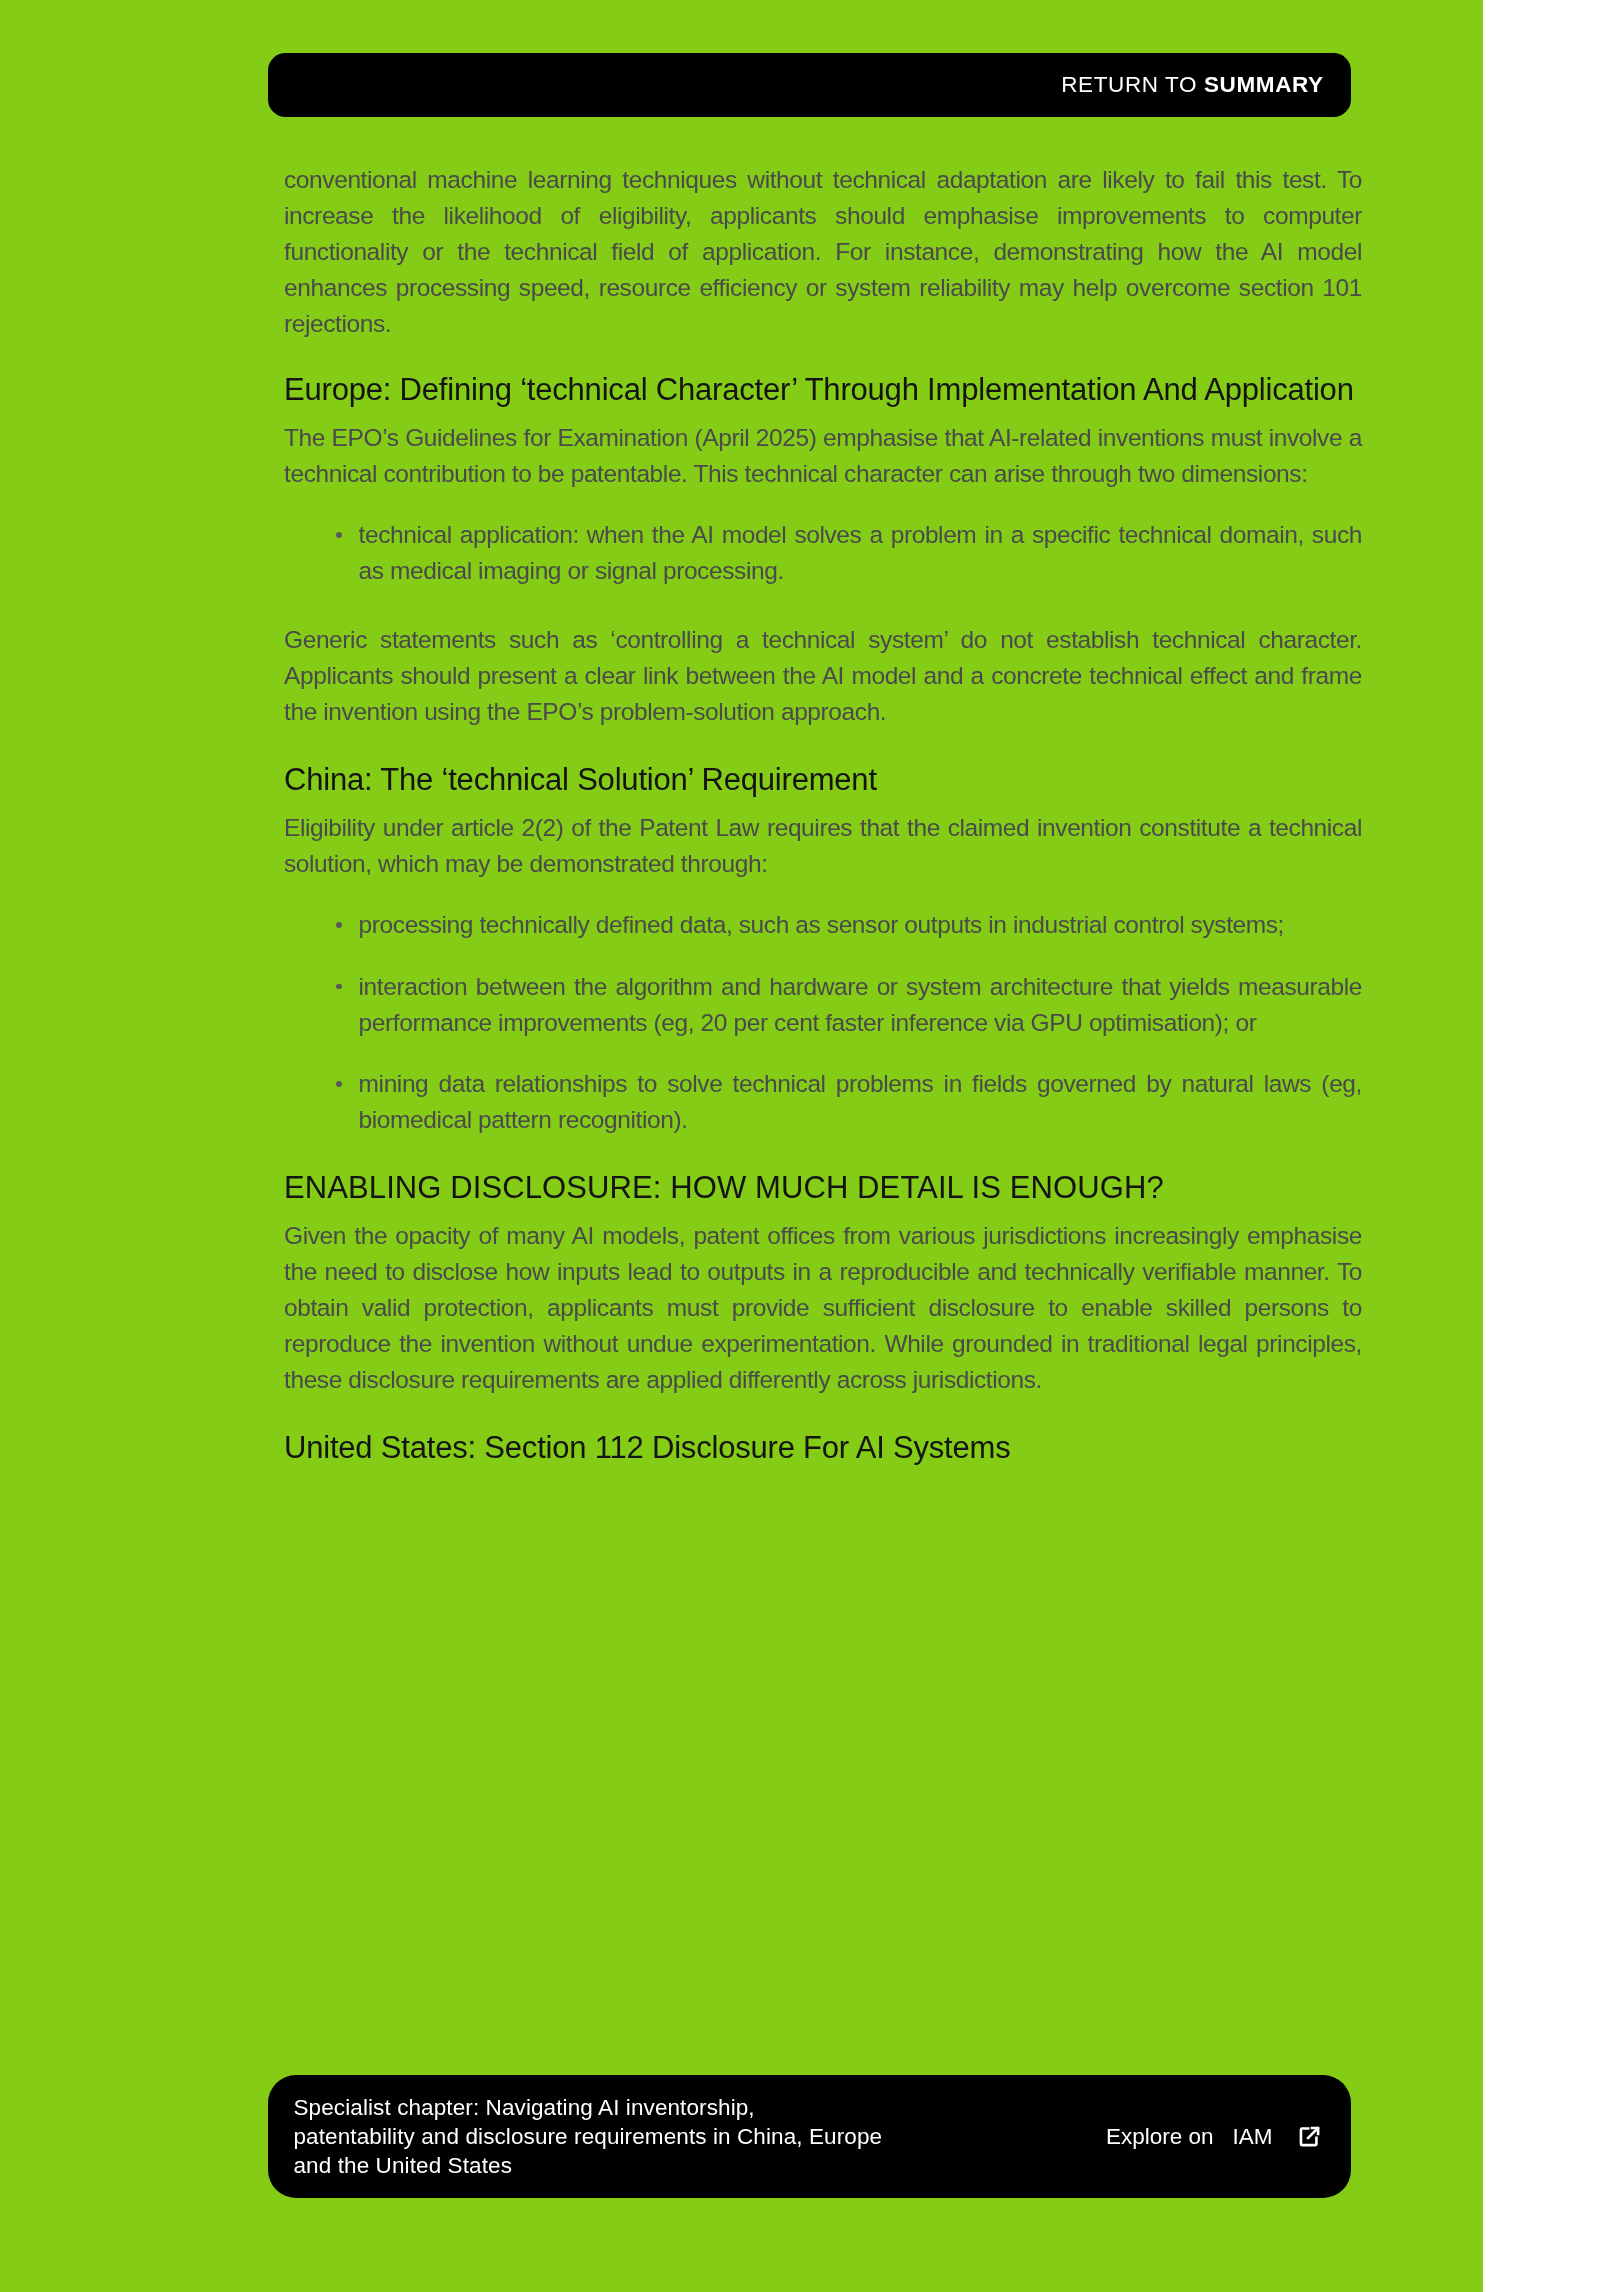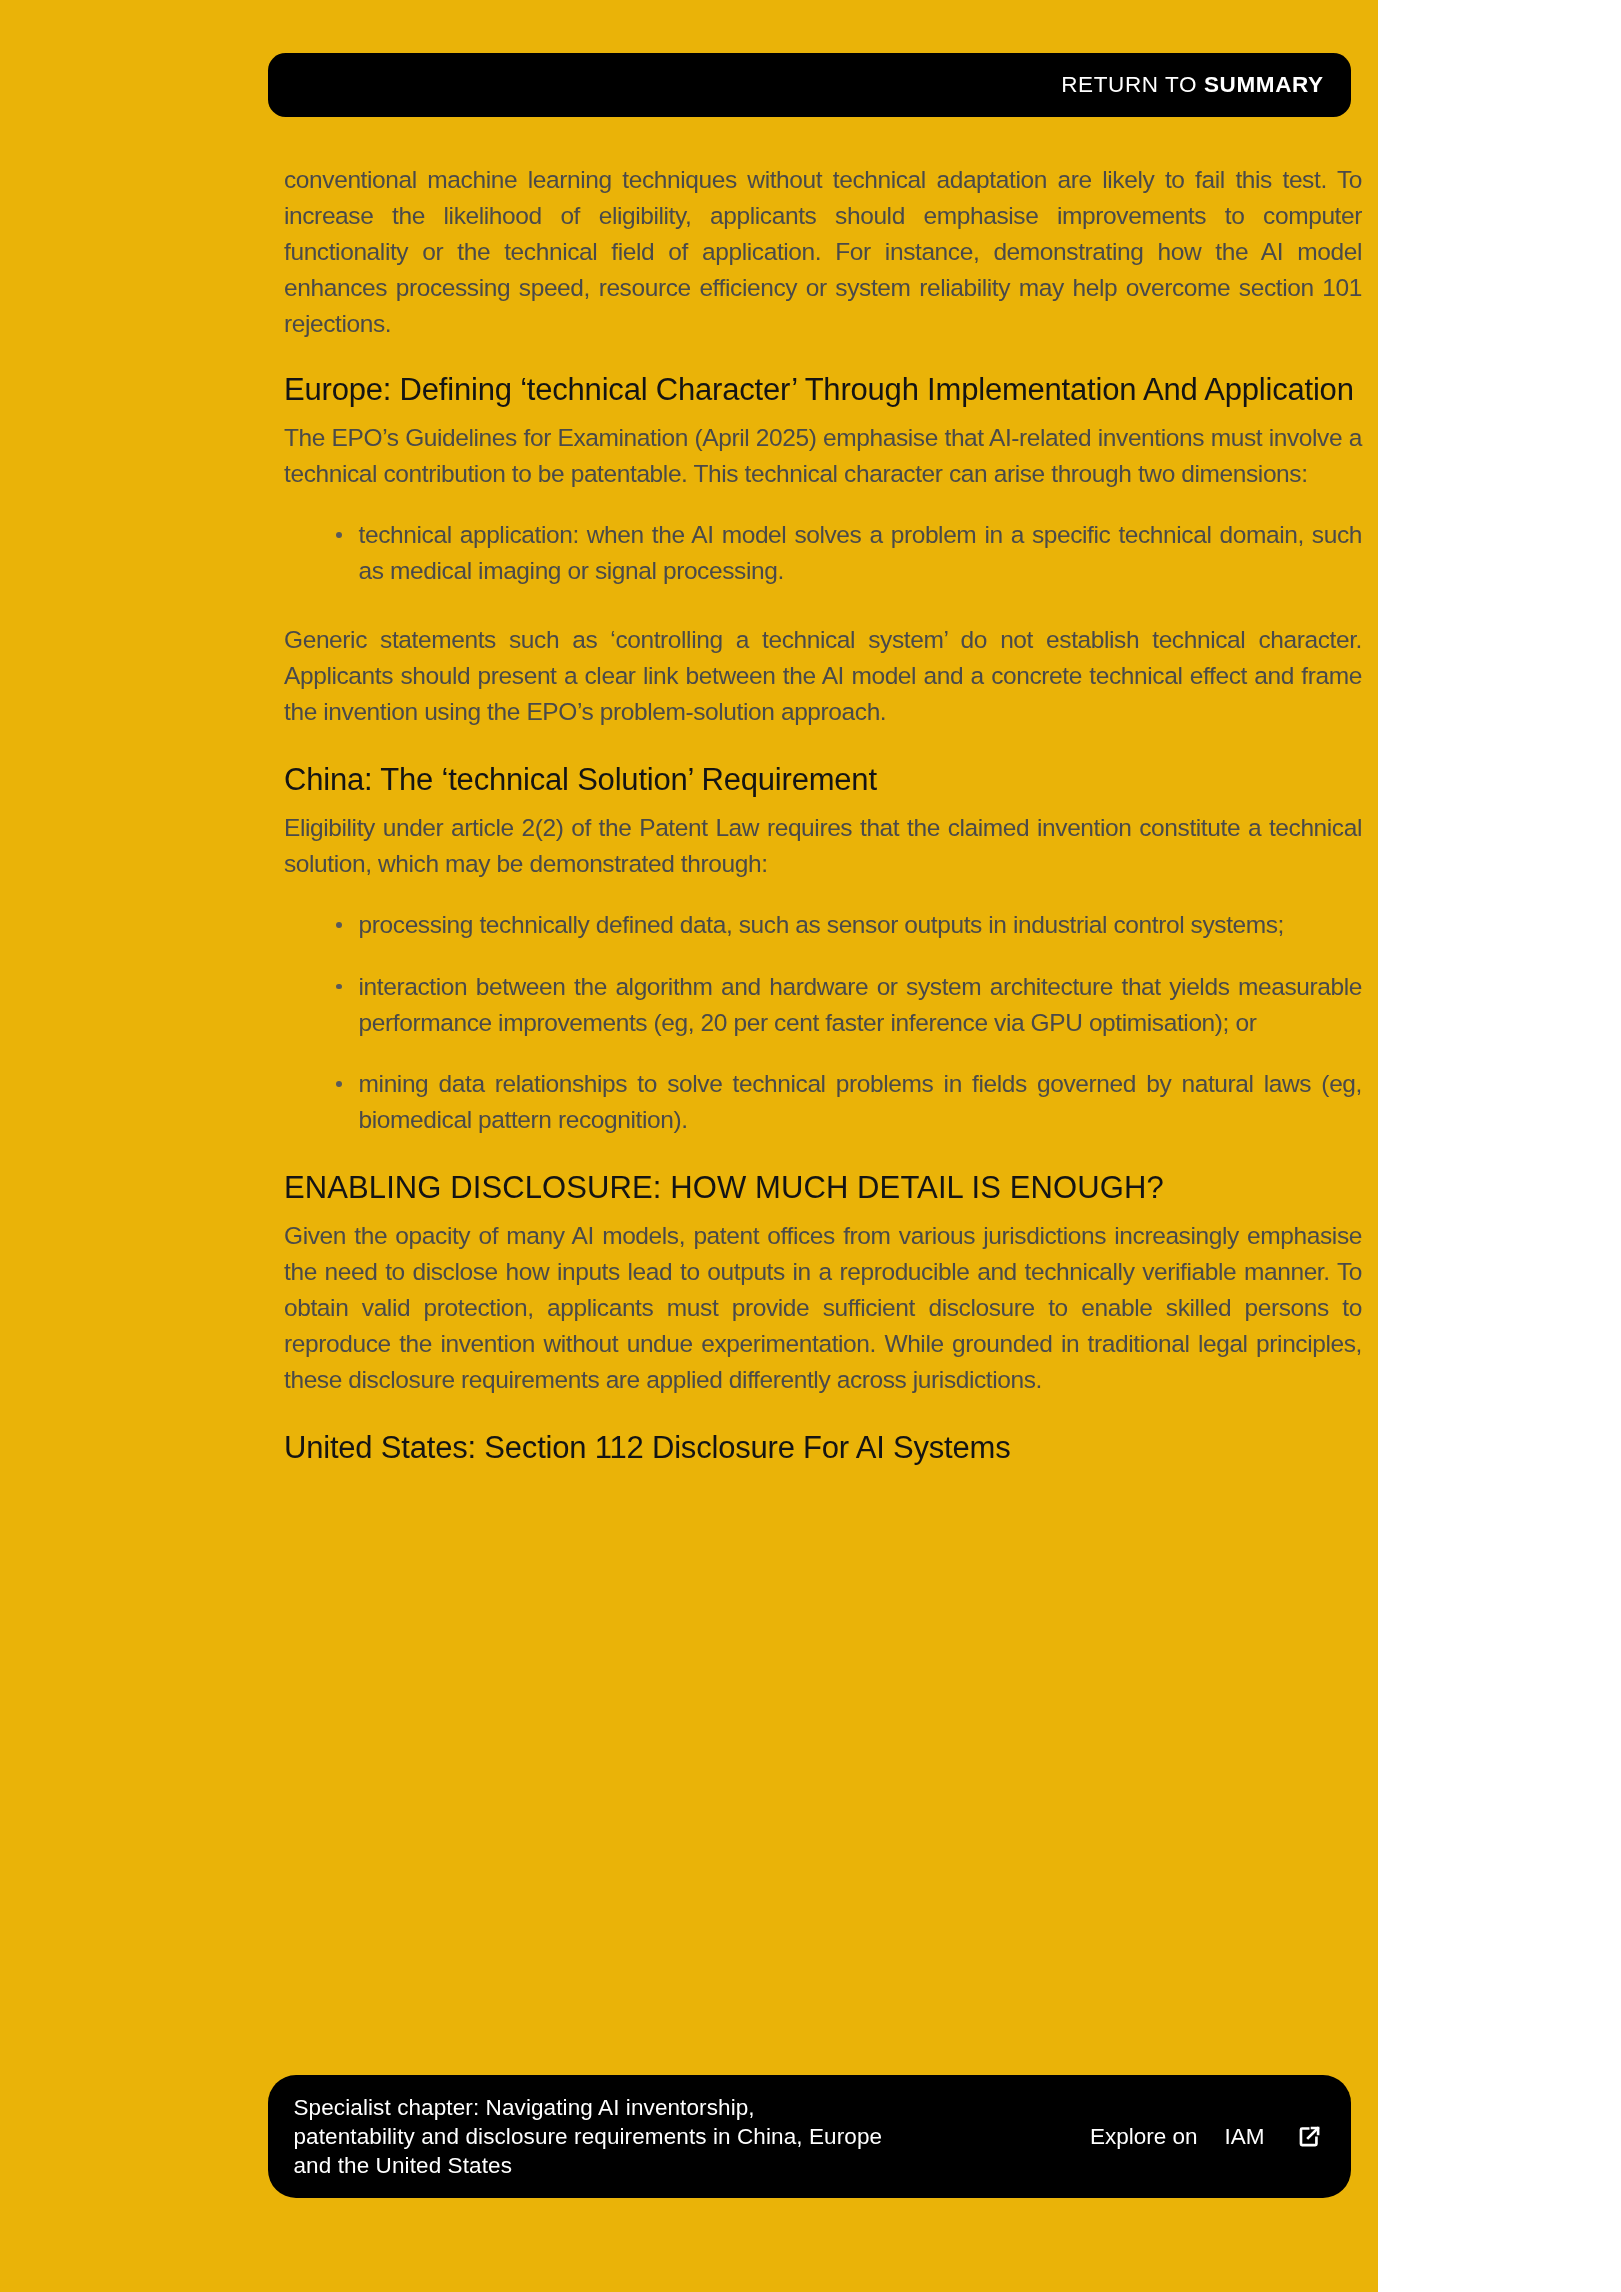--- a/index.html
+++ b/index.html
@@ -1,20 +1,20 @@
 <!DOCTYPE html>
 <html><head>
 <meta charset="utf-8">
 <style>
   html, body { margin: 0; padding: 0; background: #ffffff; }
   .page {
     position: relative;
-    width: 1378px;
+    width: 1483px;
     height: 2293px;
-    background: #eab308;
+    background: #84cc16;
     font-family: "Liberation Sans", "DejaVu Sans", sans-serif;
     overflow: hidden;
   }
   
   .header-bar {
     position: absolute;
     left: 268px; top: 53px;
     width: 1083px; height: 64px;
     background: #000000;
     border-radius: 17.6px;
@@ -103,21 +103,21 @@
   .footer-chapter {
     color: #ffffff;
     font-size: 22.5px;
     line-height: 29px;
     font-weight: 400;
     letter-spacing: 0.1px;
   }
   .footer-explore {
     display: flex;
     align-items: center;
-    gap: 25px;
+    gap: 17px;
     color: #ffffff;
     font-size: 22.5px;
     white-space: nowrap;
     cursor: pointer;
   }
   .footer-explore .regular { font-weight: 400; }
   .footer-explore .bold { font-weight: 400; margin-left: 2px; }
   .footer-explore svg { display: block; margin-left: 5.9px; }
 </style>
 </head>

